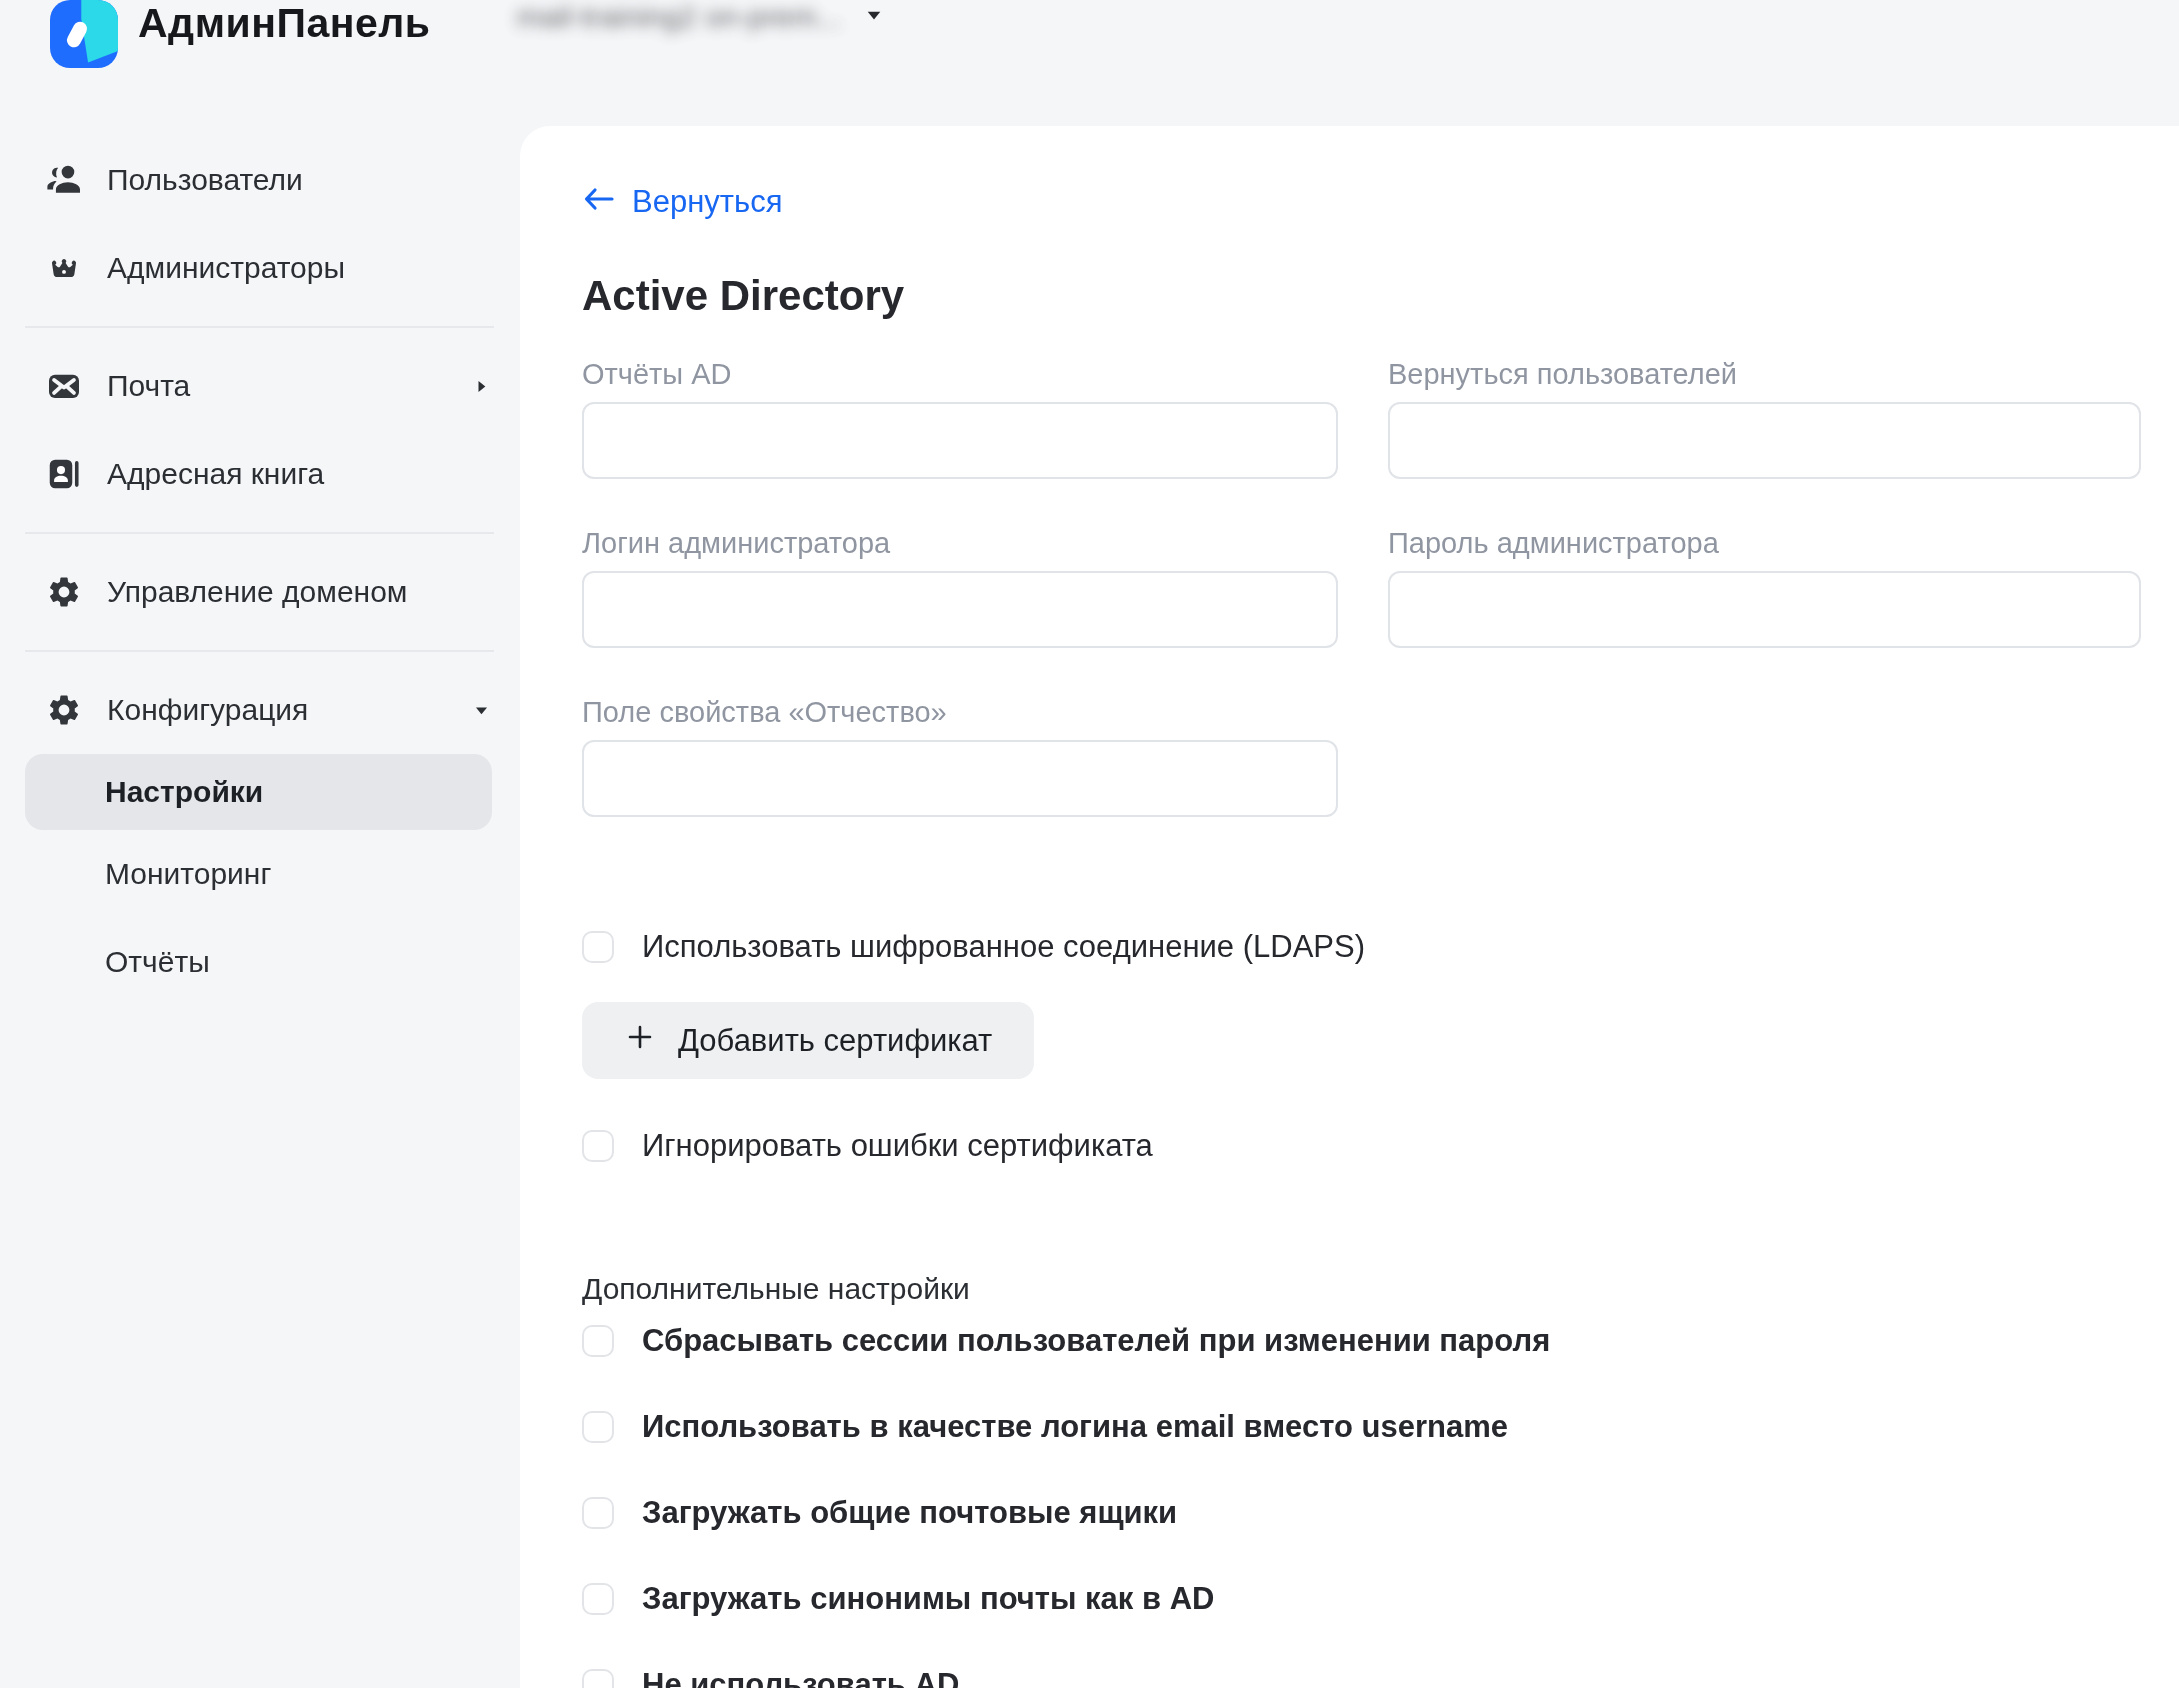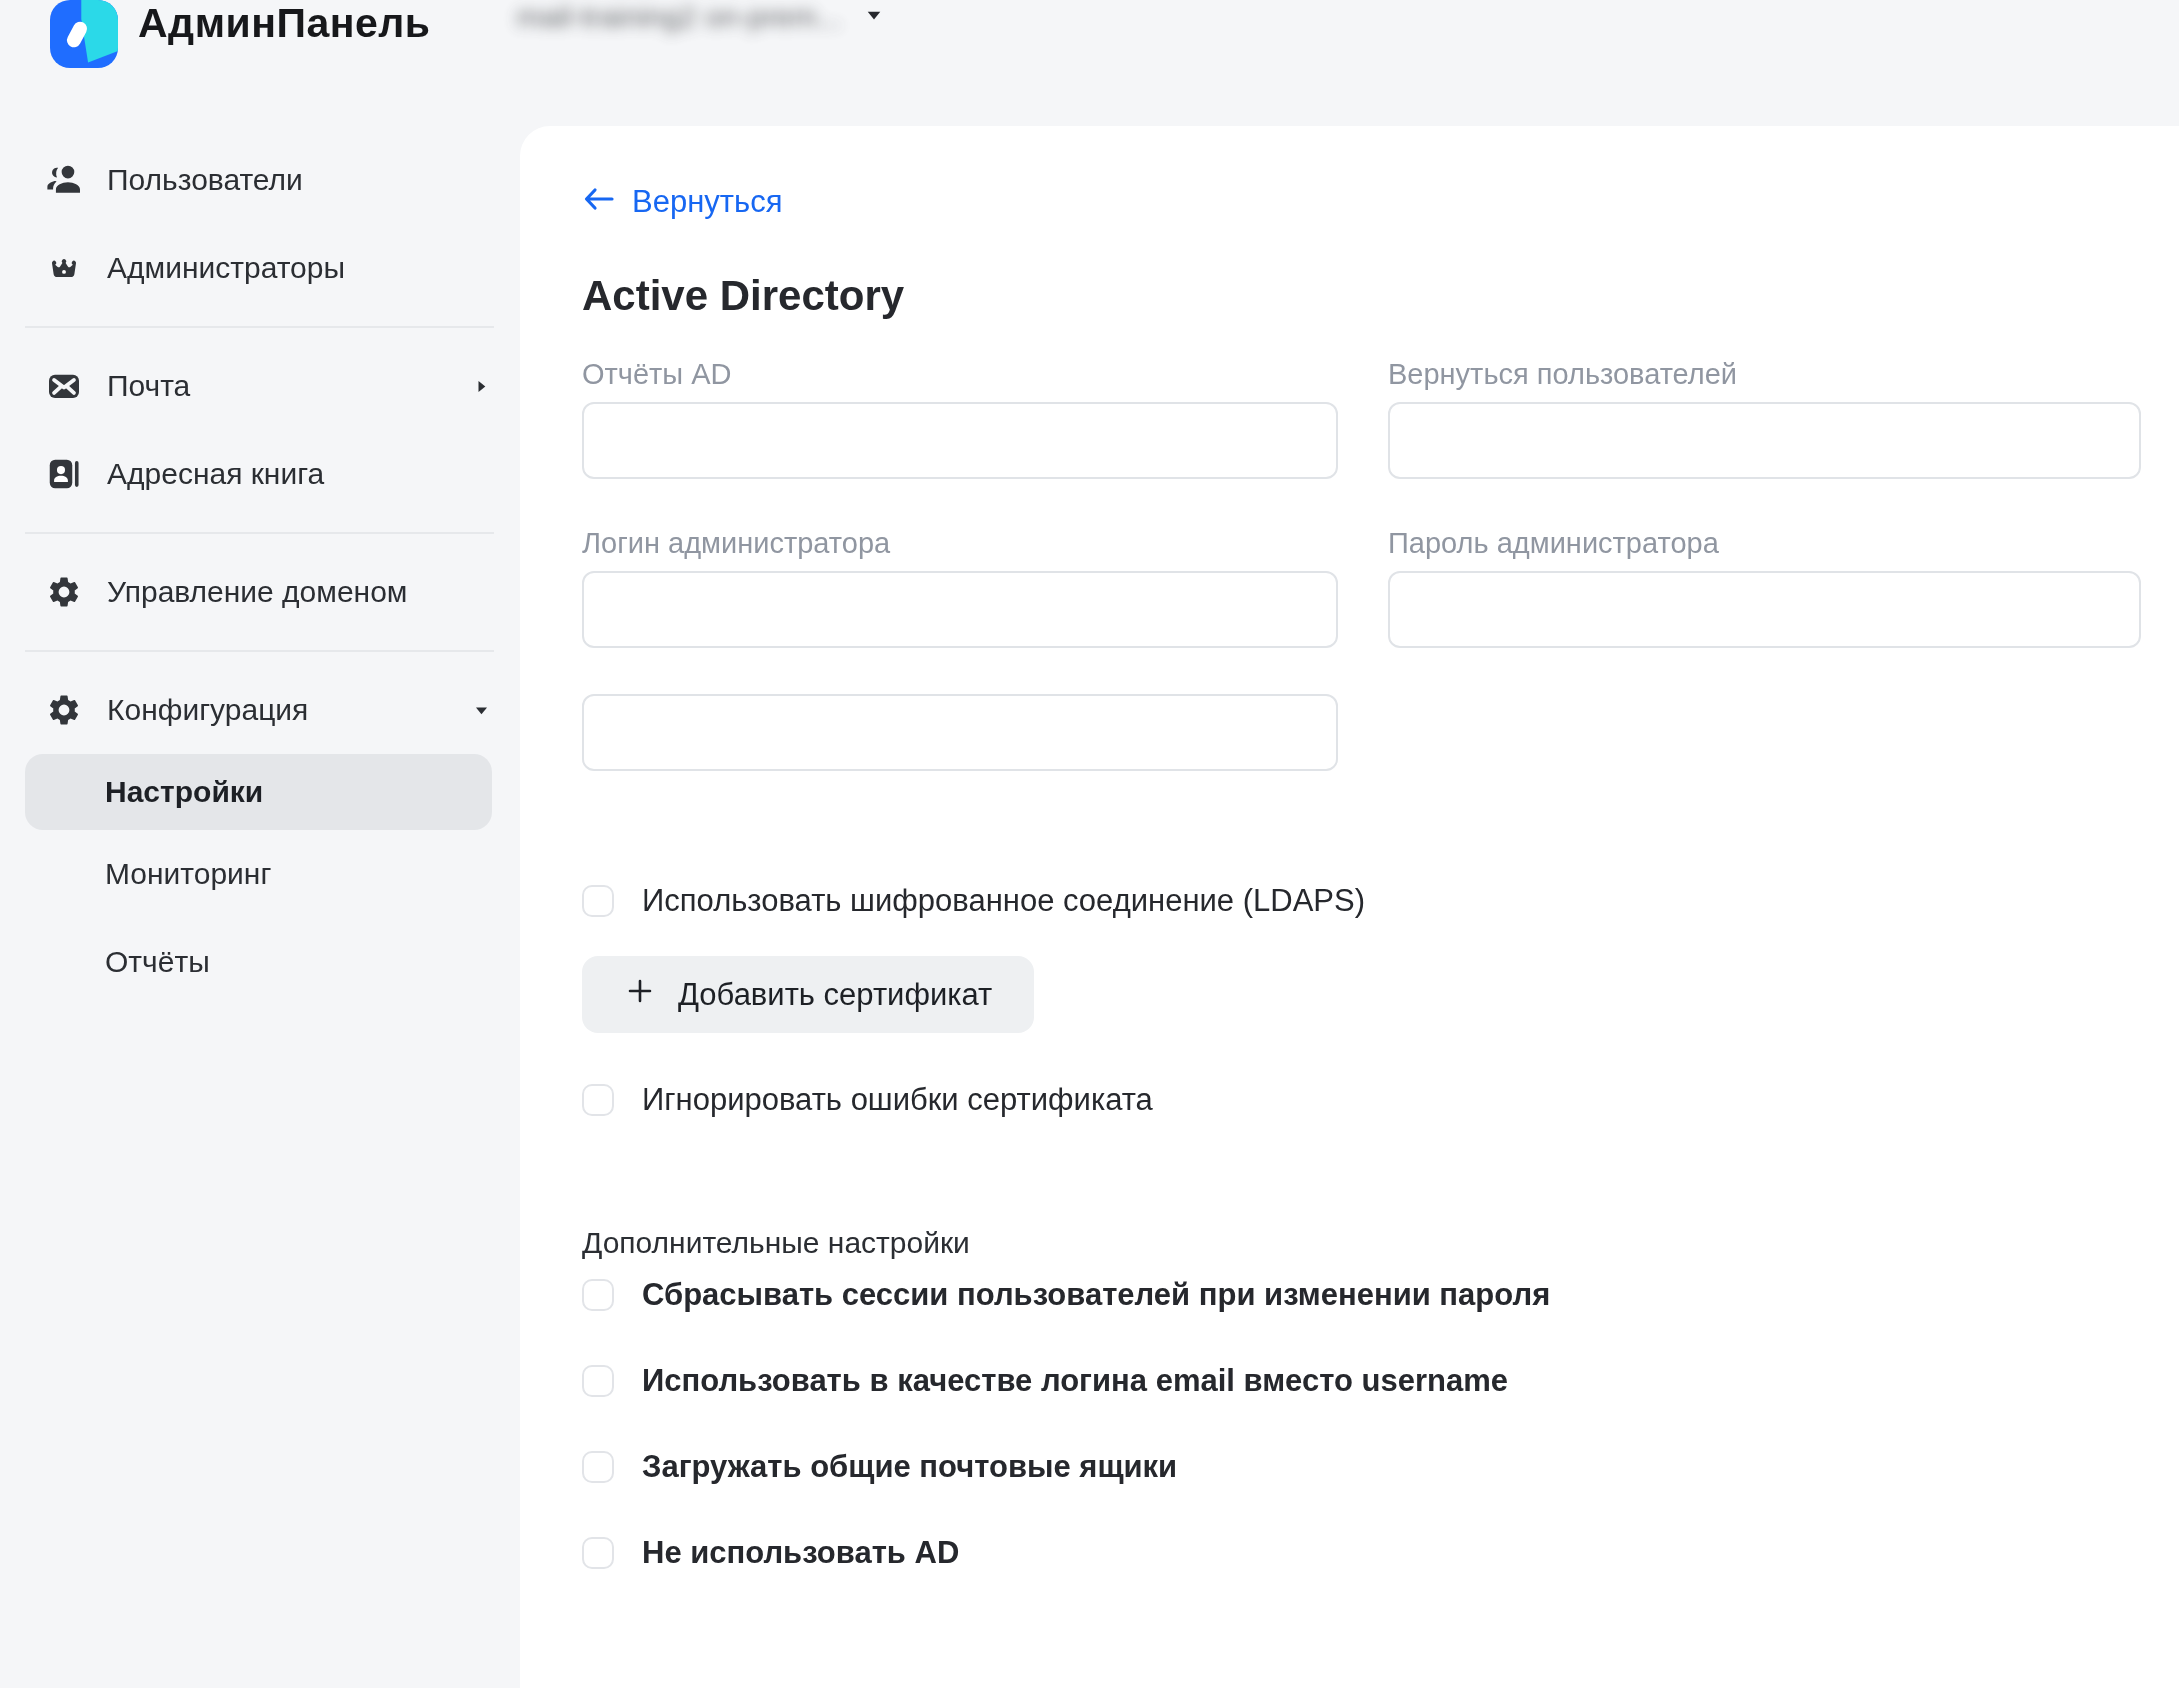--- a/index.html
+++ b/index.html
@@ -205,20 +205,21 @@
       </div>
       <div class="field">
         <div class="field-label">Логин администратора</div>
         <input class="text-input" type="text" value="" style="">
       </div>
       <div class="field">
         <div class="field-label">Пароль администратора</div>
         <input class="text-input" type="text" value="" style="">
       </div>
       <div class="field col1">
+        <div class="field-label">Поле свойства «Отчество»</div>
         <input class="text-input" type="text" value="" style="">
       </div>
     </div>
 
     <div class="checkbox-row mt-ldaps">
       <div class="checkbox" role="checkbox" aria-checked="false"></div>
       <div class="checkbox-label">Использовать шифрованное соединение (LDAPS)</div>
     </div>
 
     <button class="add-cert-btn">
@@ -245,19 +246,23 @@
       <div class="checkbox-row">
         <div class="checkbox" role="checkbox" aria-checked="false"></div>
         <div class="checkbox-label">Использовать в качестве логина email вместо username</div>
       </div>
       <div class="checkbox-row">
         <div class="checkbox" role="checkbox" aria-checked="false"></div>
         <div class="checkbox-label">Загружать общие почтовые ящики</div>
       </div>
       <div class="checkbox-row">
         <div class="checkbox" role="checkbox" aria-checked="false"></div>
+        <div class="checkbox-label">Загружать синонимы почты как в AD</div>
+      </div>
+      <div class="checkbox-row">
+        <div class="checkbox" role="checkbox" aria-checked="false"></div>
         <div class="checkbox-label">Не использовать AD</div>
       </div>
     </div>
 
   </main>
 </div>
 
 
 </body></html>

